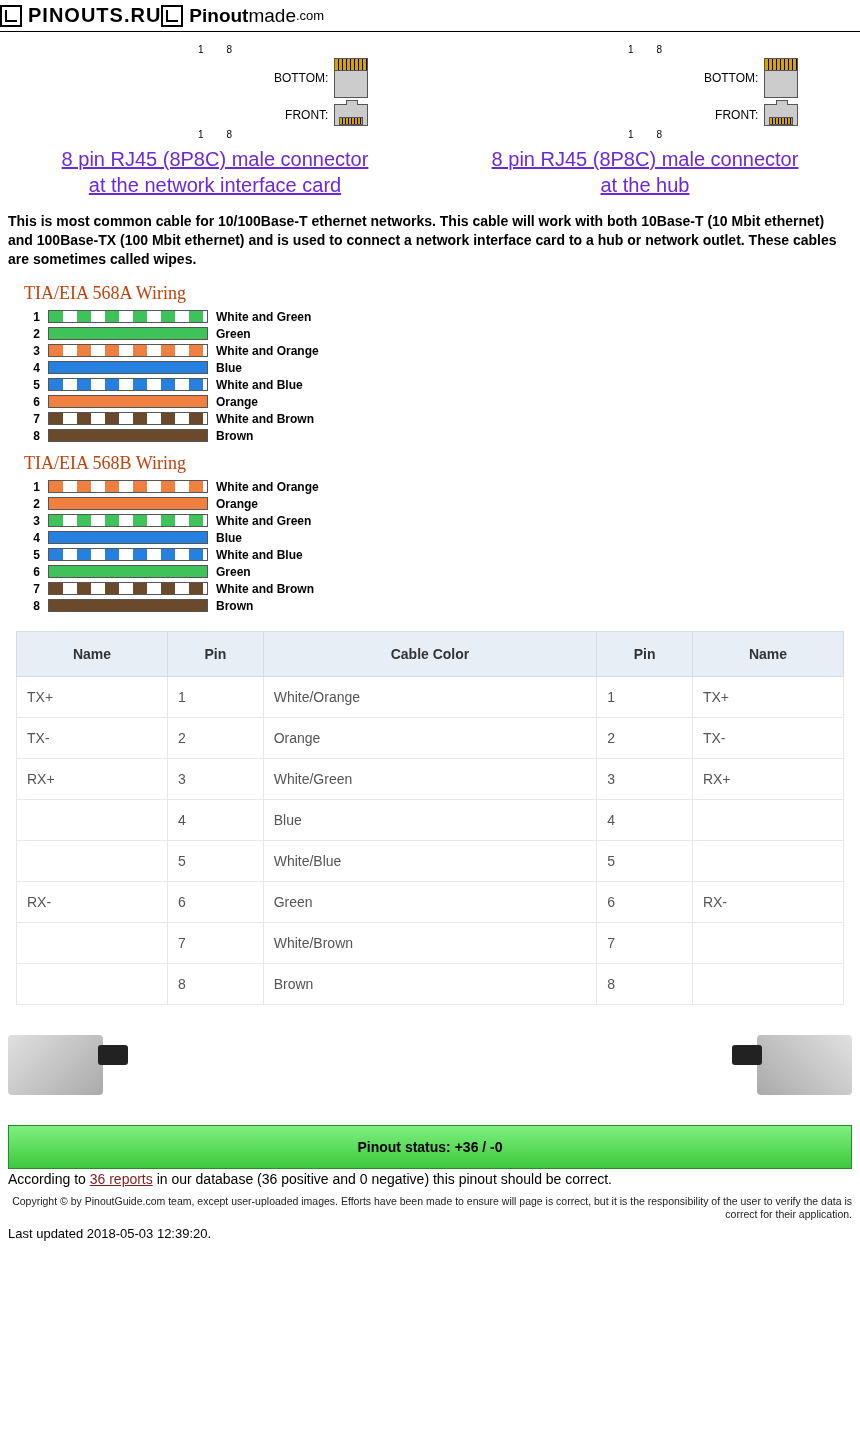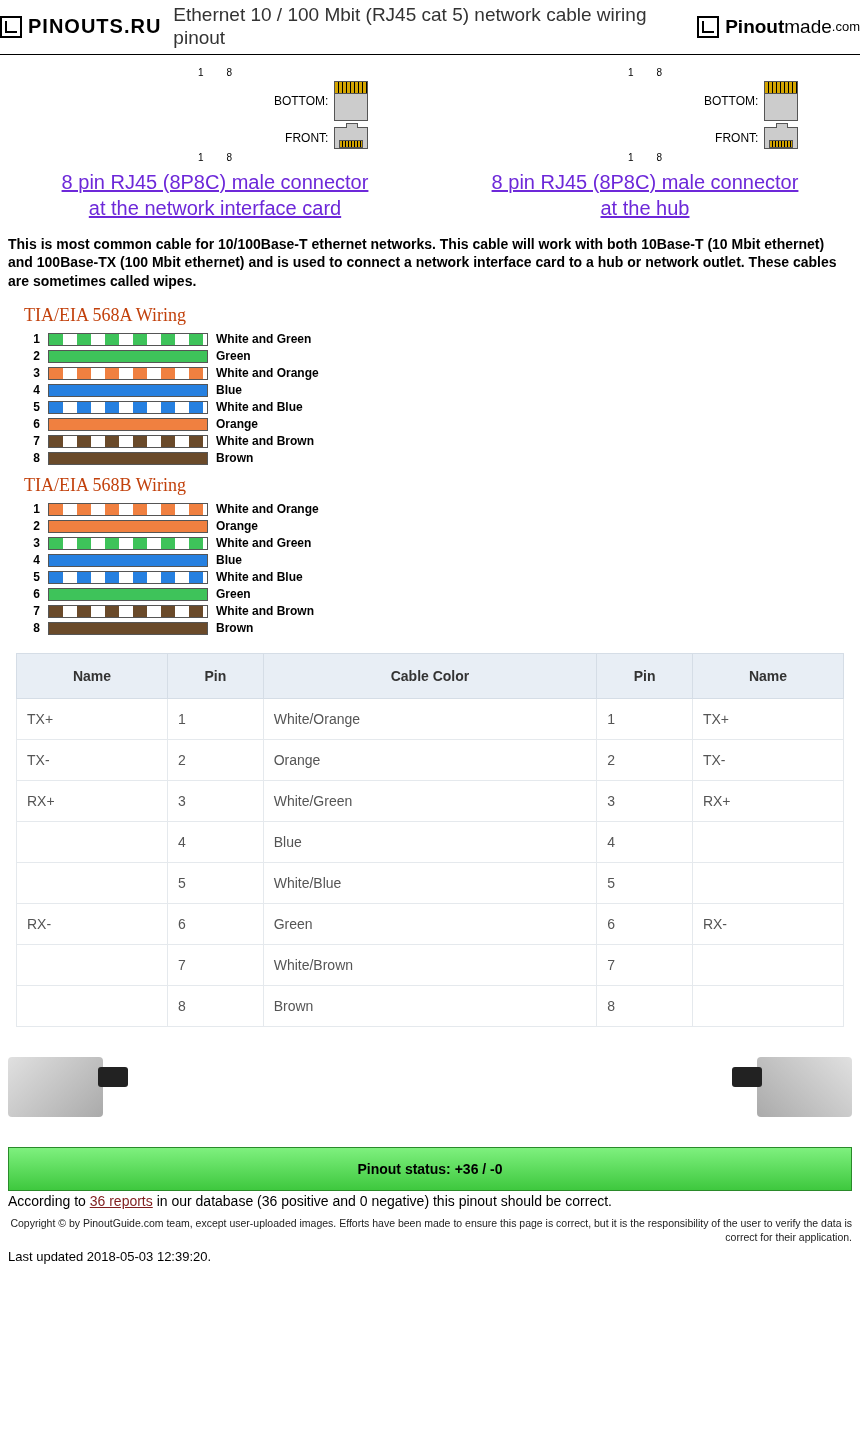--- a/index.html
+++ b/index.html
@@ -47,21 +47,20 @@
   .updated { font-size: 13px; margin: 4px 8px 10px; }
 </style>
 </head>
 <body>
 
 <div class="header">
   <div class="logo-left">
     <span class="logo-icon"></span>
     <span>PINOUTS.RU</span>
   </div>
-  <div class="title">Ethernet 10 / 100 Mbit (RJ45 cat 5) network cable wiring pinout</div>
   <div class="logo-right">
     <span class="logo-icon"></span>
     <span class="bold">Pinout</span>
       <span>made</span>
       <span class="sub">.com</span>
   </div>
 </div>
 
 <div class="connectors">
   <div class="connector">
@@ -285,14 +284,14 @@
 <div class="photos">
   <div class="rj45-photo"></div>
   <div class="rj45-photo flip"></div>
 </div>
 
 <div class="status-bar">Pinout status: +36 / -0</div>
 <p class="status-text">
   <span>According to </span><a href="#">36 reports</a><span> in our database (36 positive and 0 negative) this pinout should be correct.</span>
 </p>
 
-<p class="copyright">Copyright © by PinoutGuide.com team, except user-uploaded images. Efforts have been made to ensure this page is correct, but it is the responsibility of the user to verify the data is correct for their application.</p>
+<p class="copyright">Copyright © by PinoutGuide.com team, except user-uploaded images. Efforts have been made to ensure will page is correct, but it is the responsibility of the user to verify the data is correct for their application.</p>
 <p class="updated">Last updated 2018-05-03 12:39:20.</p>
 
 </body></html>

